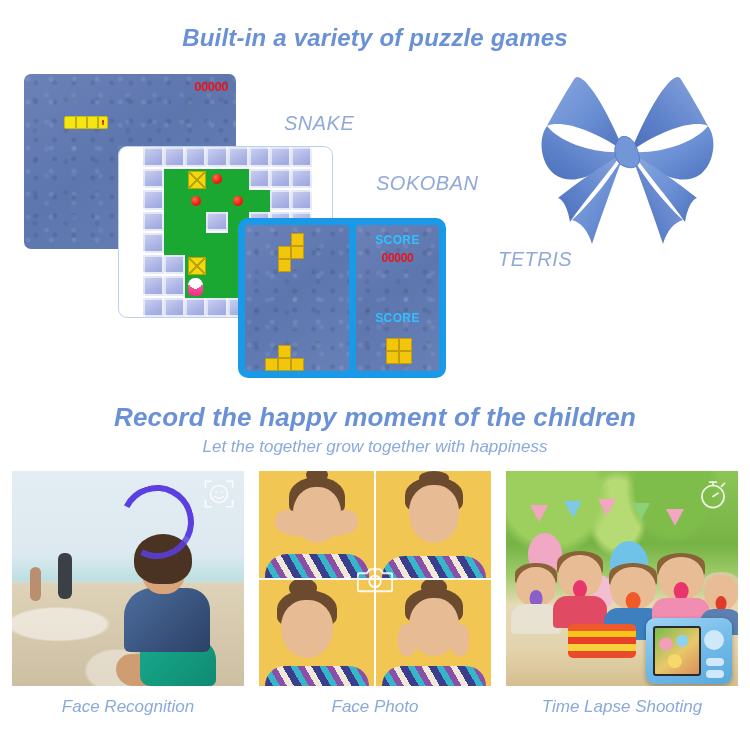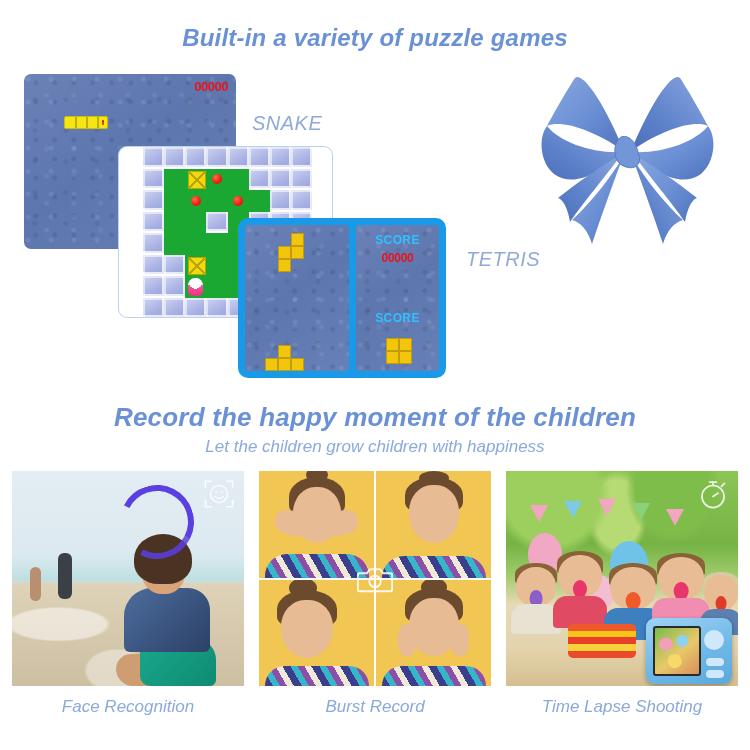--- a/index.html
+++ b/index.html
@@ -20,21 +20,21 @@
   #title-games { top: 24px; font-size: 24px; }
   #title-record { top: 402px; font-size: 26px; }
   #subtitle-record {
     position: absolute; top: 437px; left: 0; width: 750px; text-align: center;
     font-style: italic; font-size: 17px; color: #8aa9dd; font-weight: 500;
   }
 
   
   .game-label {
     position: absolute; font-style: italic; font-size: 20px;
-    color: #90a9d8; font-weight: 500; letter-spacing: .5px; white-space: nowrap;
+    color: #90a9d8; font-weight: 500; letter-spacing: .5px; white-space: nowrap; margin-left: 32px;
   }
   #label-snake   { left: 252px; top: 112px; }
   #label-sokoban { left: 344px; top: 172px; }
   #label-tetris  { left: 466px; top: 248px; }
 
   
   .screen-noise {
     position: absolute; inset: 0;
     background:
       radial-gradient(circle at 18% 22%, rgba(255,255,255,.09) 0 2px, transparent 3px),
@@ -359,20 +359,21 @@
       <div class="cell wall"></div>
         <div class="cell wall"></div>
         <div class="cell wall"></div>
       <div class="cell wall"></div>
         <div class="cell wall"></div>
         <div class="cell wall"></div>
       <div class="cell wall"></div>
         <div class="cell wall"></div>
     </div>
   </div>
+  <div class="game-label" id="label-sokoban">SOKOBAN</div>
 
   <div id="tetris-screen">
     <div class="tetris-pane" id="tetris-board">
       <div class="screen-noise"></div>
 
       <div class="tblk" style="left:46px; top:8px"></div>
       <div class="tblk" style="left:46px; top:21px"></div>
       <div class="tblk" style="left:33px; top:21px"></div>
       <div class="tblk" style="left:33px; top:34px"></div>
 
@@ -420,21 +421,21 @@
     <path d="M101 97 C 86 118, 62 146, 50 164 C 48 152, 44 142, 38 140 C 58 124, 84 106, 101 97 Z" fill="url(#bl2)"></path>
     <path d="M103 99 C 92 128, 80 162, 72 186 C 68 172, 60 164, 52 162 C 74 142, 94 114, 103 99 Z" fill="url(#bl)"></path>
 
     <path d="M114 97 C 129 118, 153 146, 165 164 C 167 152, 171 142, 177 140 C 157 124, 131 106, 114 97 Z" fill="url(#bl)"></path>
     <path d="M112 99 C 123 128, 135 162, 143 186 C 147 172, 155 164, 163 162 C 141 142, 121 114, 112 99 Z" fill="url(#bl2)"></path>
 
     <path d="M101 79 C 94 84, 92 98, 100 106 C 110 113, 122 110, 119 98 C 117 86, 110 76, 101 79 Z" fill="#7396d8" stroke="#5a7cc0" stroke-width="1"></path>
   </svg>
 
   <div class="h-main" id="title-record">Record the happy moment of the children</div>
-  <div id="subtitle-record">Let the children grow children with happiness</div>
+  <div id="subtitle-record">Let the together grow together with happiness</div>
 
   <div class="photo-card" id="photo-face">
     <div id="beach-bg"></div>
     <div class="sand-tex"></div>
     <div class="bg-person" style="left:46px; top:82px; width:14px; height:46px"></div>
     <div class="bg-person" style="left:18px; top:96px; width:11px; height:34px; background:#b98f6f"></div>
     <div id="boy">
       <div class="boy-leg"></div>
       <div class="boy-shorts"></div>
       <div class="boy-shirt"></div>
@@ -492,21 +493,21 @@
         <div class="g-shirt" style="width:104px;height:20px"></div>
       </div>
     </div>
     <svg id="burst-cam-icon" style="width:36px;height:30px" viewBox="0 0 44 36">
       <g fill="none" stroke="#ffffff" stroke-width="2.4" stroke-linejoin="round">
         <path d="M3 11 h9 l4-5 h12 l4 5 h9 a2 2 0 0 1 2 2 v18 a2 2 0 0 1-2 2 H3 a2 2 0 0 1-2-2 V13 a2 2 0 0 1 2-2 Z"></path>
         <circle cx="22" cy="21" r="7"></circle>
       </g>
     </svg>
   </div>
-  <div class="caption" id="cap-burst">Burst Record</div>
+  <div class="caption" id="cap-burst">Face Photo</div>
 
   <div class="photo-card" id="photo-time">
     <div id="party-bg"></div>
 
     <div class="flag" style="left:24px;  top:34px; border-top: 17px solid #f2a6c0"></div>
     <div class="flag" style="left:58px;  top:30px; border-top: 17px solid #7fc9e8"></div>
     <div class="flag" style="left:92px;  top:28px; border-top: 17px solid #f2a6c0"></div>
     <div class="flag" style="left:126px; top:32px; border-top: 17px solid #8cd07a"></div>
     <div class="flag" style="left:160px; top:38px; border-top: 17px solid #f2a6c0"></div>
 

